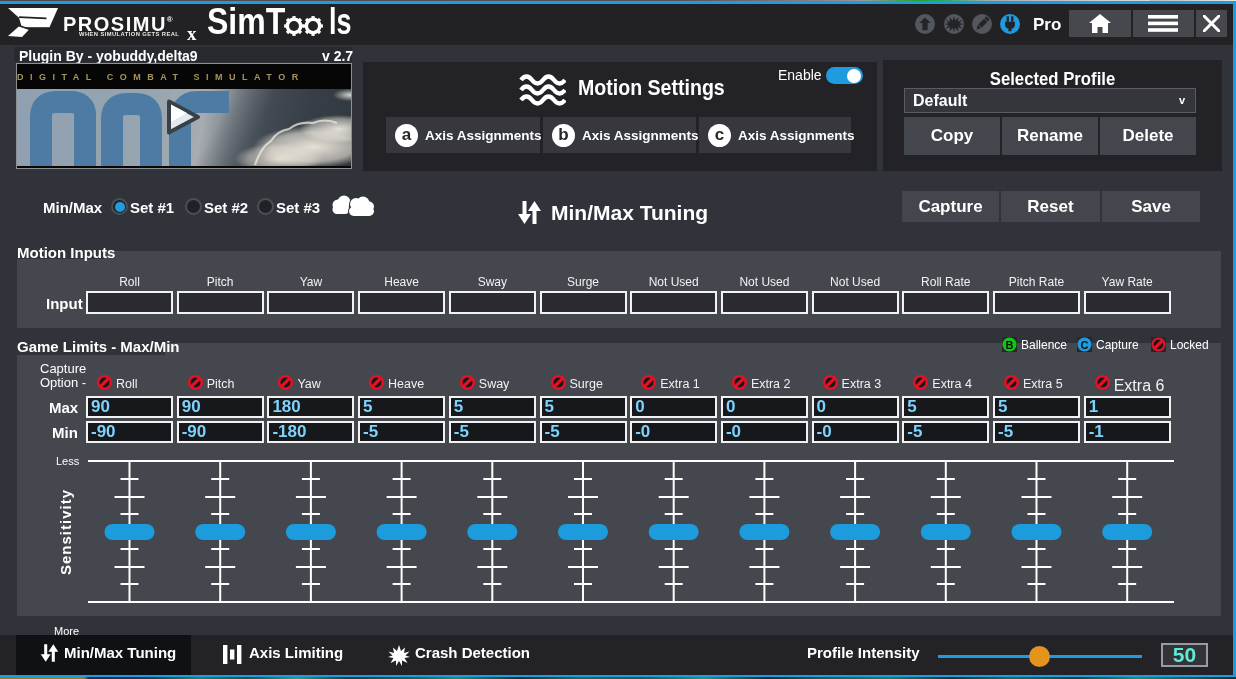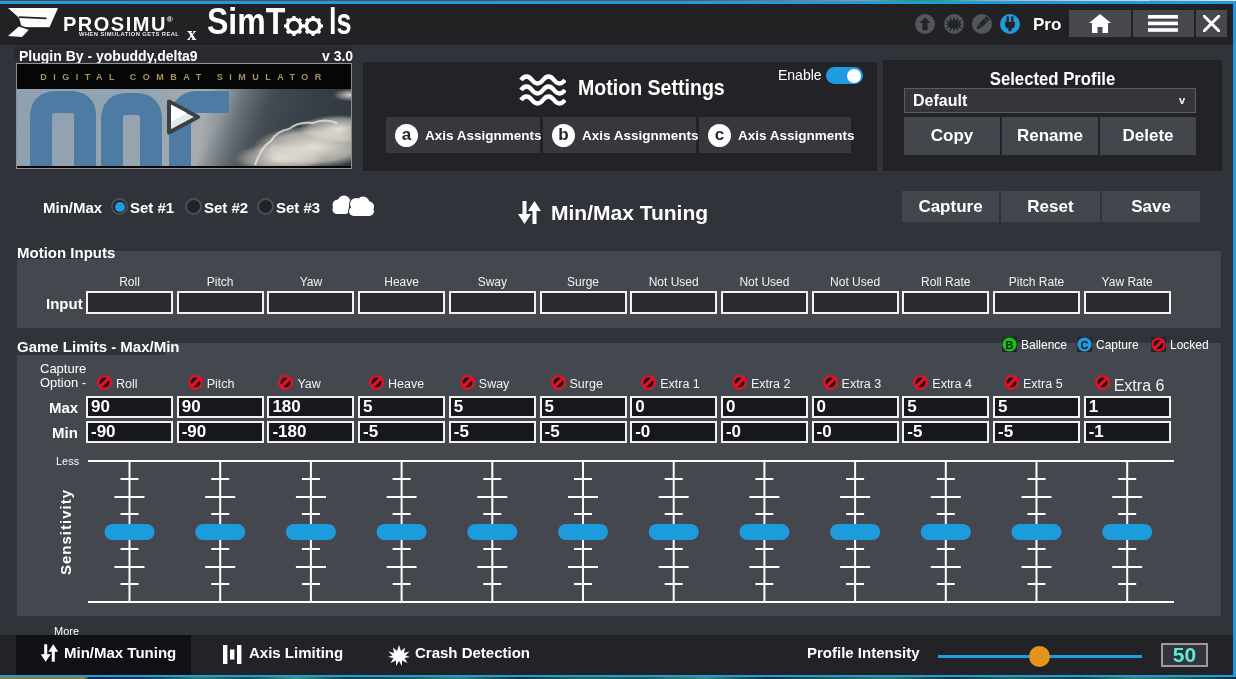--- a/index.html
+++ b/index.html
@@ -9,21 +9,21 @@
   .white { color:#fff; }
   .b { font-weight:bold; }
   .gbtn { background:#44464d; color:#fff; font-weight:bold; font-size:17px; display:flex; align-items:center; justify-content:center; }
   .axbtn { background:#37383e; display:flex; align-items:center; padding-left:9px; }
   .circlet { flex:0 0 23px; width:23px; height:23px; border-radius:50%; background:#fff; color:#26272c; font-weight:bold; font-size:17px; text-align:center; line-height:22px; }
   .axtxt { color:#fff; font-weight:bold; font-size:13.5px; margin-left:7px; white-space:nowrap; }
   .radio { width:17px; height:17px; border-radius:50%; background:#222226; border:2px solid #4c4e55; }
   .radio .dot { position:absolute; left:1.5px; top:1.5px; width:10px; height:10px; border-radius:50%; background:#1e9cdf; }
   .collabel { position:absolute; font-size:12px; color:#f2f2f2; text-align:center; width:90px; }
   .inbox { position:absolute; height:23px; background:#2a2a30; border:2px solid #f2f2f2; }
-  .gamebox { position:absolute; height:22px; background:#17181c; border:2px solid #f2f2f2; color:#ffffff; font-weight:bold; font-size:17px; line-height:18px; padding-left:3px; }
+  .gamebox { position:absolute; height:22px; background:#17181c; border:2px solid #f2f2f2; color:#7dd3fc; font-weight:bold; font-size:17px; line-height:18px; padding-left:3px; }
   .legend { display:flex; align-items:center; }
   .legend span { color:#fff; font-size:12px; margin-left:4px; }
 </style>
 </head>
 <body>
 <div id="stage">
 
   <div class="abs" style="left:0;top:0;width:1236px;height:2px;background:linear-gradient(to right,#4a4a4a 0%,#555 55%,#777 63%,#999 70%,#2aa02a 74%,#22aa55 76%,#aaa 80%,#cdcdcd 88%,#e8e8e8 100%);"></div>
   <div class="abs" style="left:1150px;top:0;width:86px;height:3px;background:linear-gradient(to right,#bdbdbd,#e9e9e9);"></div>
 
@@ -105,24 +105,24 @@
   </svg>
   <svg class="abs" style="left:1203px;top:15px;" width="17" height="17" viewBox="0 0 17 17">
     <path d="M1 1 L16 16 M16 1 L1 16" stroke="#fff" stroke-width="3" stroke-linecap="square"></path>
   </svg>
 
   <div class="abs" id="main" style="left:0;top:45px;width:1233px;height:630px;background:#31333a;"></div>
 
   <div class="abs" style="left:14px;top:47px;width:338px;height:15px;background:#292a2f;"></div>
 
   <div class="abs white b" style="left:19px;top:48px;font-size:14px;">Plugin By - yobuddy,delta9</div>
-  <div class="abs white b" style="left:322px;top:48px;font-size:14px;">v 3.0</div>
+  <div class="abs white b" style="left:322px;top:48px;font-size:14px;">v 2.7</div>
 
   <div class="abs" style="left:16px;top:63px;width:336px;height:106px;background:#000;border:1px solid #909090;">
-    <div class="abs" style="left:0;top:0;width:334px;height:37px;background:#060606;text-align:center;">
+    <div class="abs" style="left:0;top:0;width:334px;height:37px;background:#060606;">
       <span style="color:#a4945e;font-size:9px;font-weight:bold;letter-spacing:6.5px;line-height:26px;">DIGITAL COMBAT SIMULATOR</span>
     </div>
     <div class="abs" style="left:0;top:25px;width:334px;height:77px;background:linear-gradient(100deg,#8fa0b2 0%,#97a5b0 40%,#a6acb0 55%,#7b838a 64%,#575f68 74%,#474f57 86%,#3e454d 100%);overflow:hidden;">
       <div class="abs" style="left:0;top:0;width:334px;height:77px;background:linear-gradient(118deg,rgba(40,47,54,0) 58%,rgba(40,47,54,0.45) 70%,rgba(40,47,54,0.6) 100%);"></div>
       <div class="abs" style="left:0;top:0;width:334px;height:77px;background:
         radial-gradient(ellipse 80px 28px at 296px 58px, rgba(240,234,222,0.95) 0%, rgba(240,234,222,0.6) 52%, rgba(240,234,222,0) 75%),
         radial-gradient(ellipse 60px 22px at 262px 70px, rgba(232,226,212,0.92) 0%, rgba(232,226,212,0.45) 52%, rgba(232,226,212,0) 74%),
         radial-gradient(ellipse 54px 19px at 322px 40px, rgba(242,238,228,0.92) 0%, rgba(242,238,228,0.45) 54%, rgba(242,238,228,0) 74%),
         radial-gradient(ellipse 26px 9px at 334px 6px, rgba(246,242,234,0.85) 0%, rgba(246,242,234,0) 70%);"></div>
       <svg class="abs" style="left:0;top:0;" width="334" height="77" viewBox="0 0 334 77">

